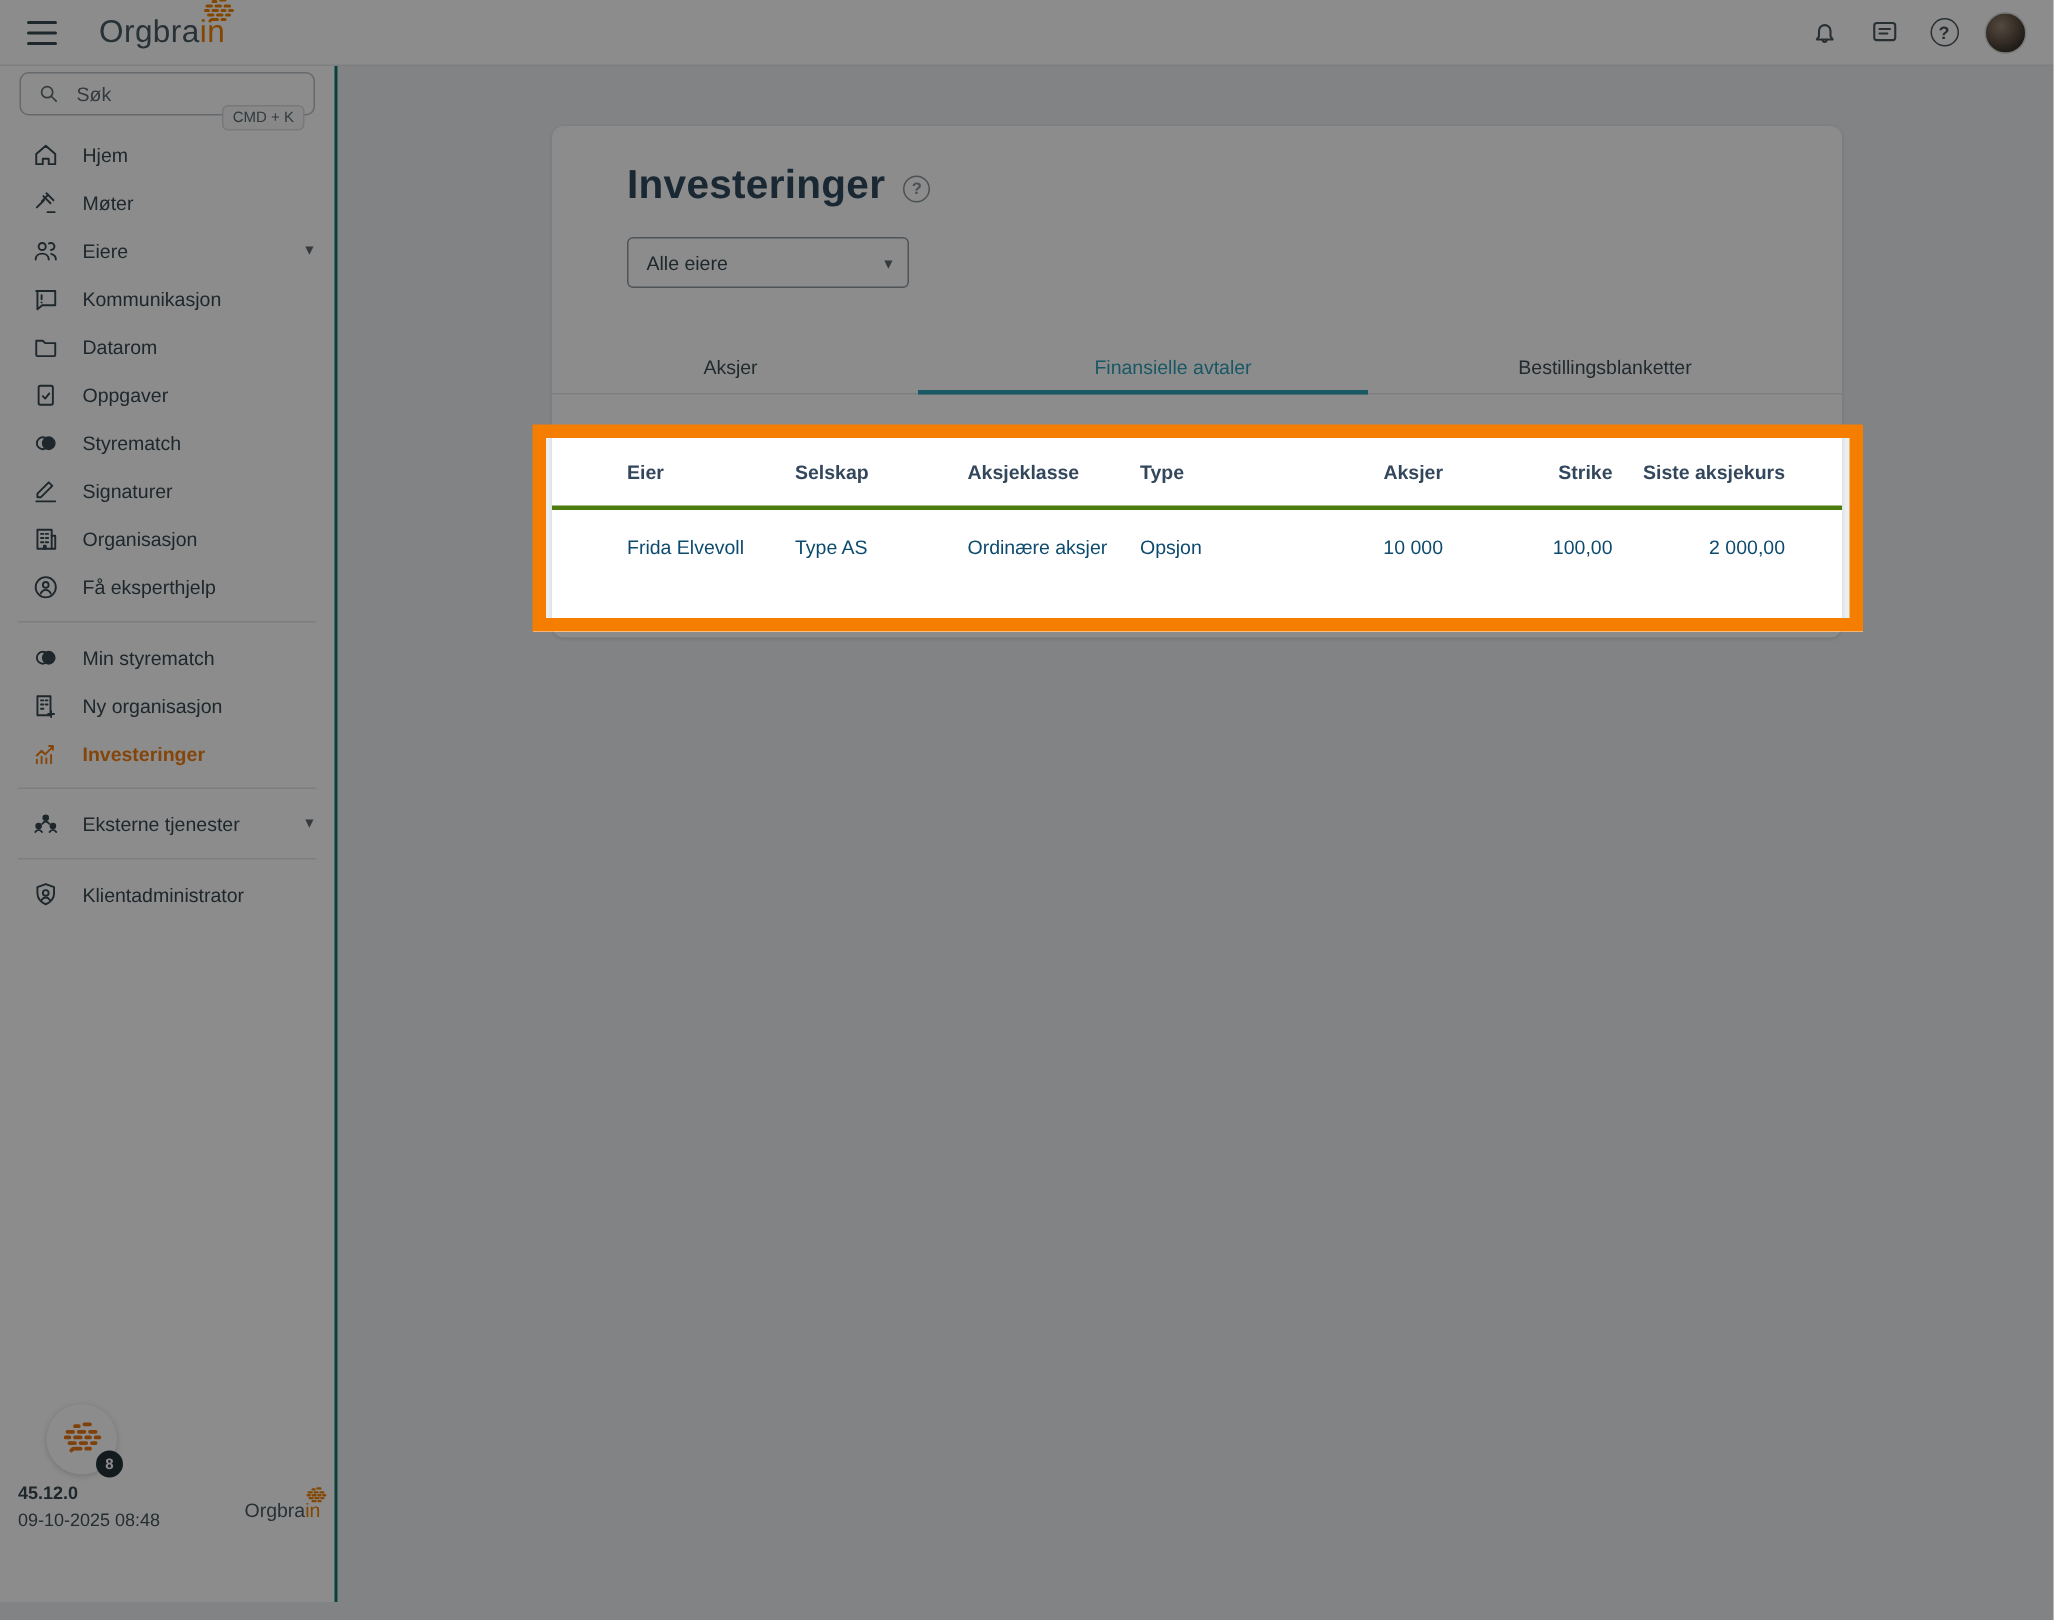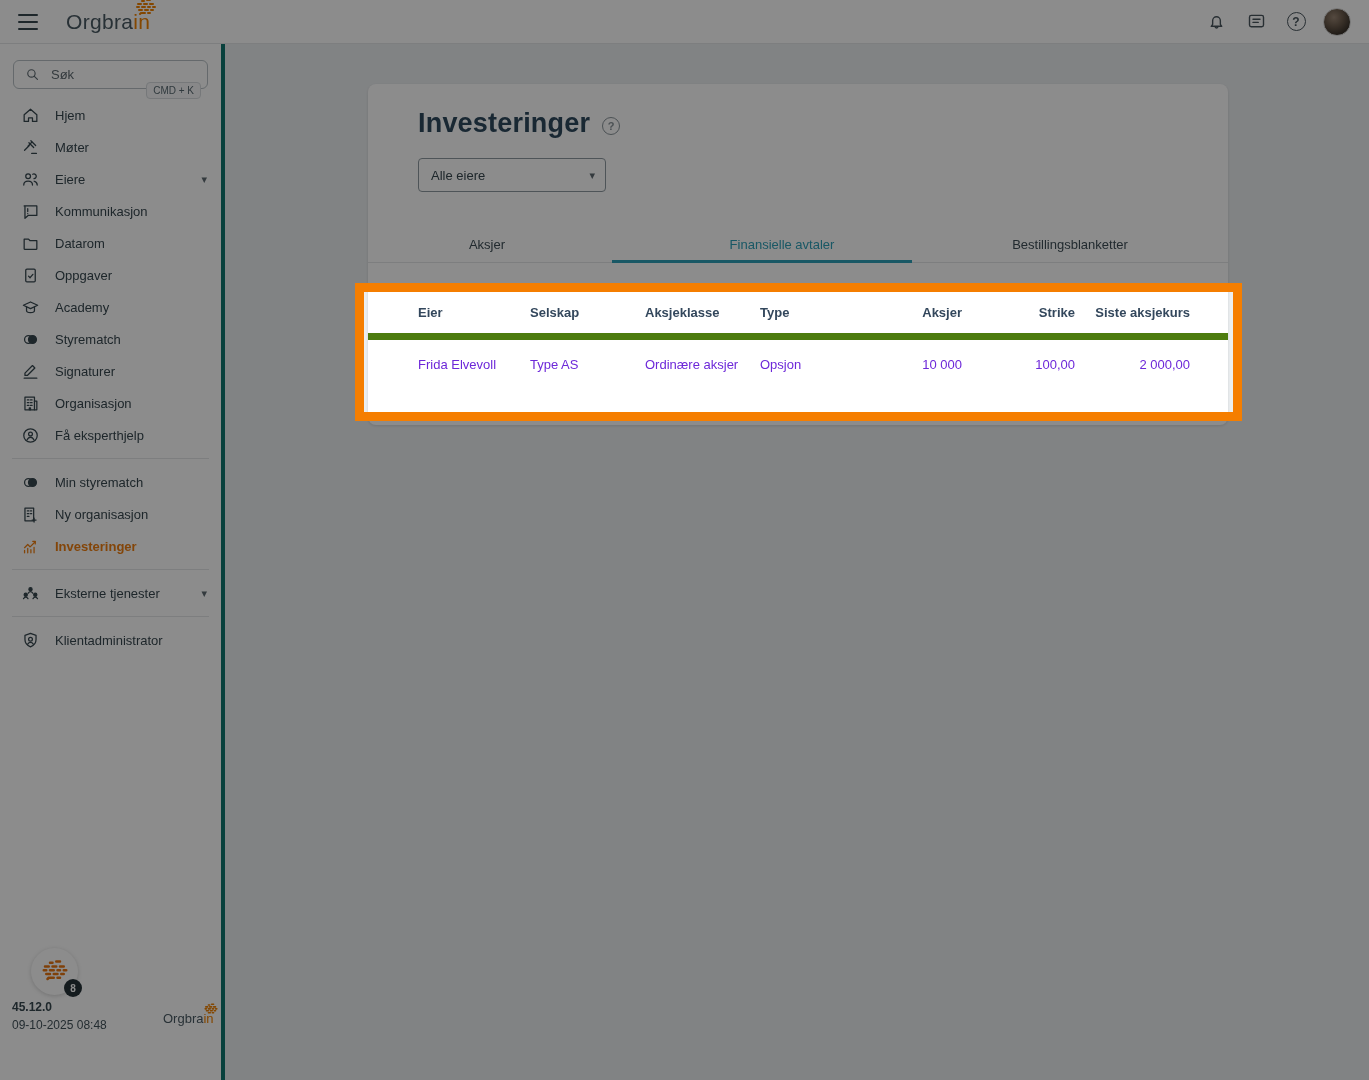--- a/index.html
+++ b/index.html
@@ -26,22 +26,22 @@
   .logo .brand-text { font-size:21px; letter-spacing:.3px; color:#4A5A63; font-weight:400; line-height:1; }
   .logo .brand-accent { color:#F08100; }
   .logo .brain { position:absolute; right:-8px; top:-13px; }
   .topbar-right { margin-left:auto; display:flex; align-items:center; gap:14px; margin-right:18px; }
   .icon-btn { width:26px; height:26px; display:flex; align-items:center; justify-content:center; color:#4A565E; background:none; border:none; cursor:pointer; }
   .circle-q { width:19px; height:19px; border:1.6px solid #4A565E; border-radius:50%; font-size:12px; font-weight:700; color:#4A565E; display:flex; align-items:center; justify-content:center; }
   .avatar { width:28px; height:28px; border-radius:50%; background:radial-gradient(circle at 38% 32%, #9a8674 0%, #6b5b4c 38%, #3c342c 72%, #241f1b 100%); border:1px solid #d9d9d9; }
 
   
   .sidebar {
-    position:absolute; left:0; top:44px; width:225px; height:1036px;
-    background:#FFFFFF; border-right:4px solid #0f766e; z-index:1;
+    position:absolute; left:0; top:32px; width:225px; height:1036px;
+    background:#FFFFFF; border-right:2px solid #0f766e; z-index:1;
   }
   .searchbox {
     margin:16px 13px 10px 13px; height:29px; border:1px solid #B8C0C5; border-radius:6px;
     display:flex; align-items:center; padding:0 6px 0 10px; color:#5F6B72; background:#fff;
   }
   .searchbox input {
     border:none; outline:none; background:transparent; flex:1; min-width:0;
     font-family:inherit; font-size:13px; color:#37474F; margin-left:10px;
   }
   .searchbox input::placeholder { color:#5F6B72; opacity:1; }
@@ -99,24 +99,24 @@
   .tab-underline { position:absolute; left:244px; bottom:-1px; width:300px; height:3px; background:#2FA0B8; }
 
   .table { position:absolute; left:0; top:208px; width:860px; }
   .trow {
     display:grid;
     grid-template-columns:112px 115px 115px 92px 110px 113px 115px;
     padding:0 38px 0 50px; align-items:center;
   }
   .trow .c { font-size:13px; }
   .trow .num { text-align:right; }
-  .thead { height:48px; border-bottom:7px solid #4d7c0f; }
+  .thead { height:48px; border-bottom:3px solid #4d7c0f; }
   .thead .c { font-weight:700; color:#33475C; }
   .tbody-row { height:48px; }
-  .tbody-row .c { color:#6d28d9; }
+  .tbody-row .c { color:#0c4a6e; }
 
   
   .spotlight {
     position:absolute; left:355px; top:283px; width:887px; height:138px;
     border:9px solid #F57E00;
     box-shadow:0 0 0 3000px rgba(0,0,0,0.45);
     z-index:10; pointer-events:none;
   }
 </style>
 </head>
@@ -215,29 +215,20 @@
           <svg class="stroke-ic" viewBox="0 0 24 24" width="19" height="19">
             <rect x="6" y="4" width="12" height="16" rx="1.5"></rect>
             <path d="M9.5 12.8l2 2 3.5-4.3"></path>
           </svg>
         </span>
       <span class="nav-label">Oppgaver</span>
     </div>
     <div class="nav-item">
       <span class="nav-icon">
           <svg class="stroke-ic" viewBox="0 0 24 24" width="19" height="19">
-            <path d="M3 9.2 12 5l9 4.2-9 4.2Z"></path>
-            <path d="M7 11.5v4.3c0 1.3 2.2 2.7 5 2.7s5-1.4 5-2.7v-4.3"></path>
-          </svg>
-        </span>
-      <span class="nav-label">Academy</span>
-    </div>
-    <div class="nav-item">
-      <span class="nav-icon">
-          <svg class="stroke-ic" viewBox="0 0 24 24" width="19" height="19">
             <circle cx="14.5" cy="12" r="5" fill="currentColor"></circle>
             <circle cx="9.5" cy="12" r="5"></circle>
           </svg>
         </span>
       <span class="nav-label">Styrematch</span>
     </div>
     <div class="nav-item">
       <span class="nav-icon">
           <svg class="stroke-ic" viewBox="0 0 24 24" width="19" height="19">
             <path d="M14.5 4.5l3 3L8 17H5v-3Z"></path>

